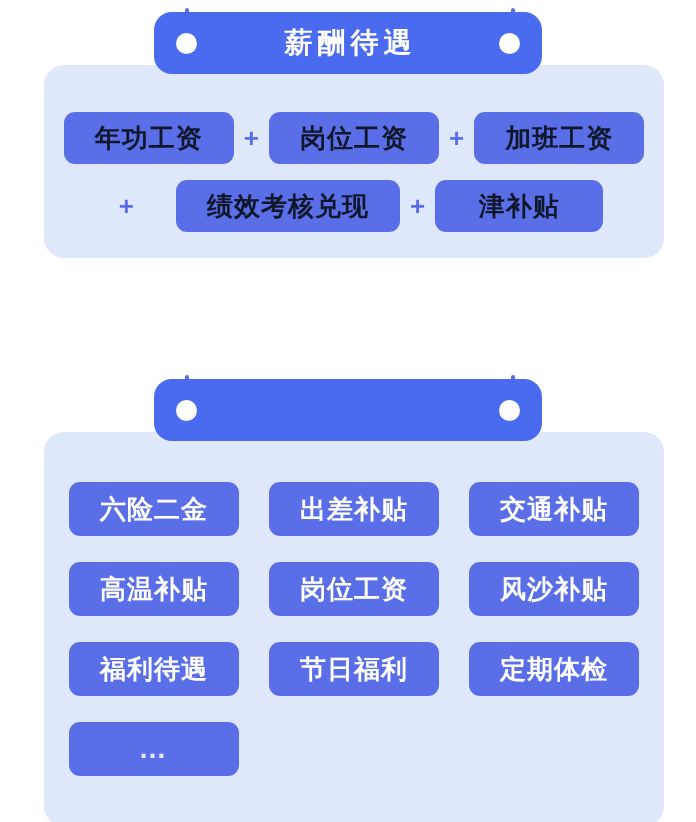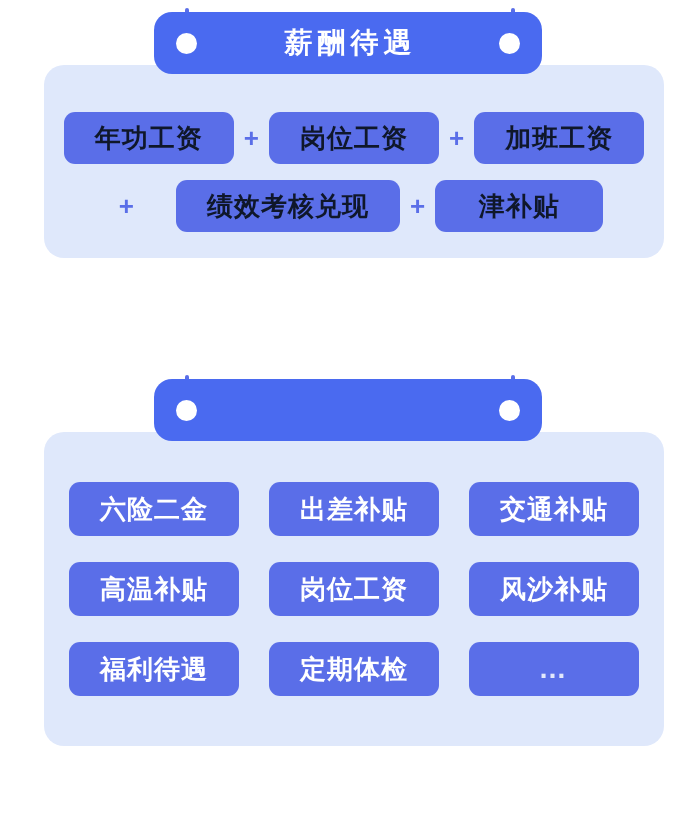--- a/index.html
+++ b/index.html
@@ -232,20 +232,21 @@
         <div class="benefit-cell">六险二金</div>
         <div class="benefit-cell">出差补贴</div>
         <div class="benefit-cell">交通补贴</div>
 
         <div class="benefit-cell">高温补贴</div>
         <div class="benefit-cell">岗位工资</div>
 
         <div class="benefit-cell">风沙补贴</div>
         <div class="benefit-cell">福利待遇</div>
 
+        <div class="benefit-cell">节日福利</div>
         <div class="benefit-cell">定期体检</div>
         <div class="benefit-cell ellipsis">…</div>
       </div>
     </div>
 
     <div class="stems">
       <div class="stem left">
         <span class="stem-dot"></span>
       </div>
       <div class="stem right">

